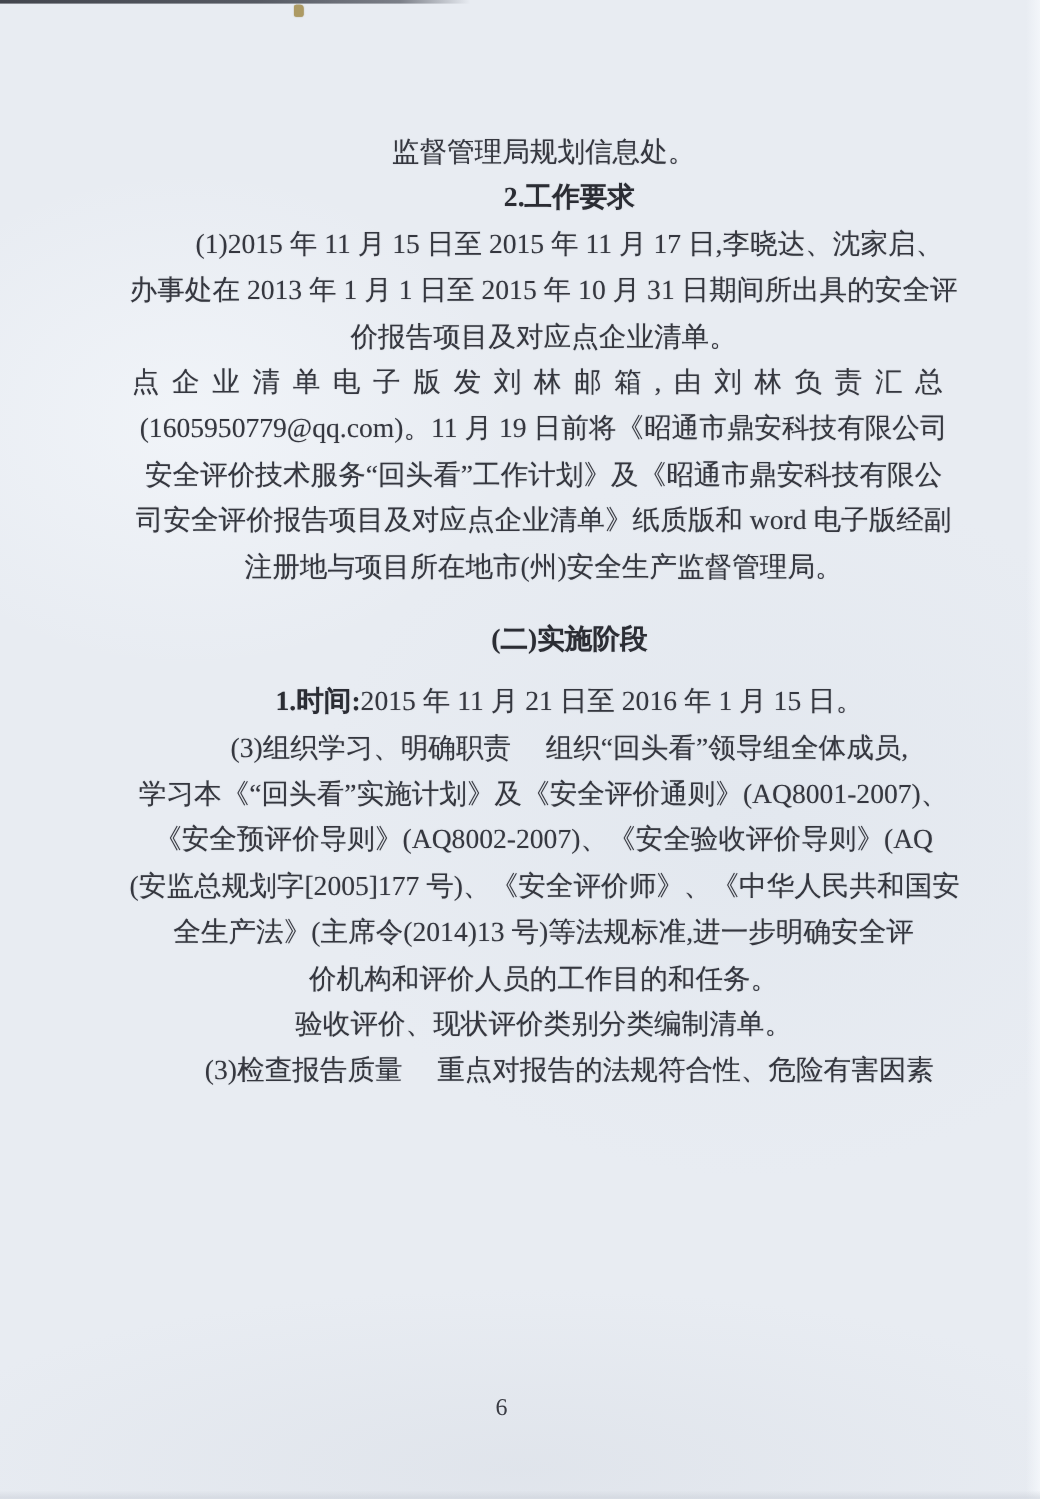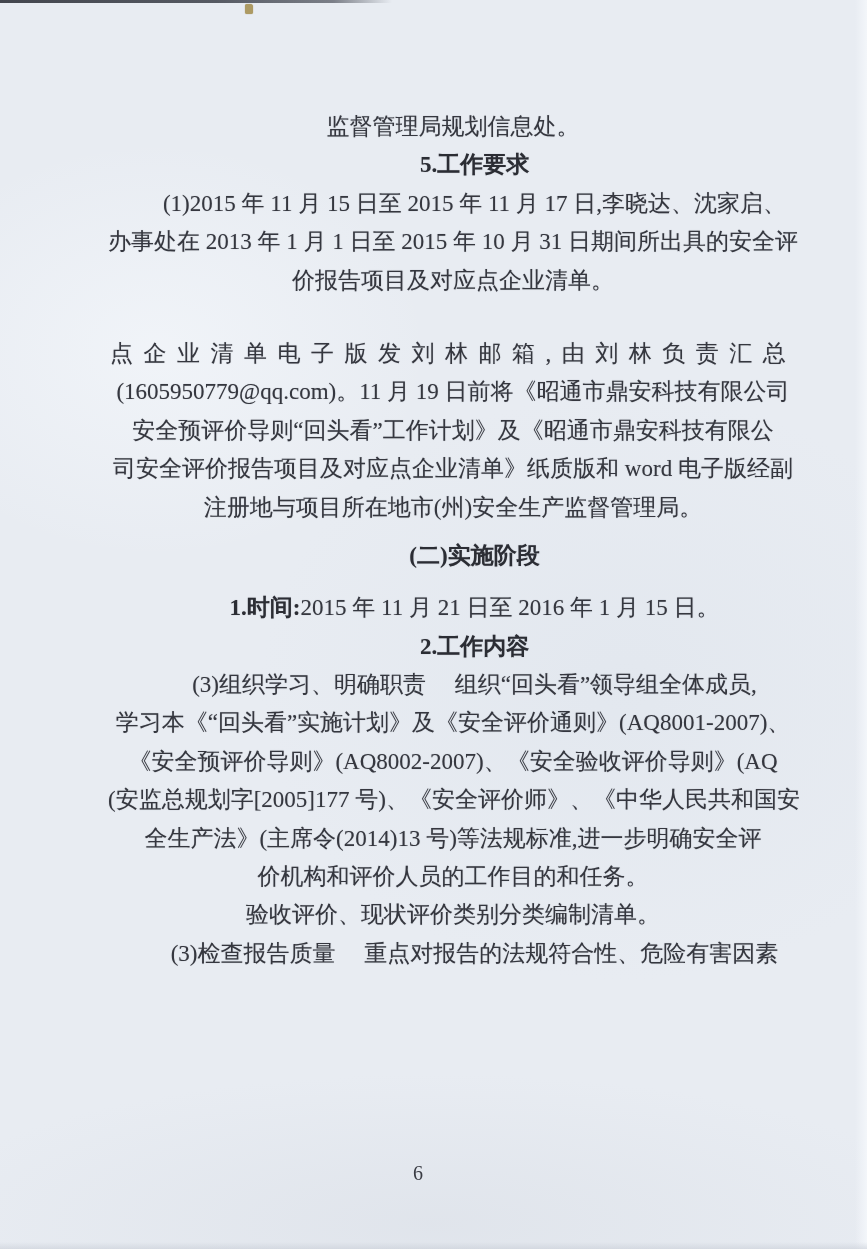--- a/index.html
+++ b/index.html
@@ -59,22 +59,22 @@
     text-shadow: 0 0 1px rgba(52,54,62,.35);
     text-align: center;
   }
   .line {
     height: 38.4px;
     line-height: 38.4px;
     white-space: nowrap;
   }
   .indent { padding-left: 43px; }
   .b { font-weight: 700; color: #2b2d34; }
-  .heading-gap { margin: 10px 0 14px 0; }
-  .spread { letter-spacing: 10.5px; margin-top: 35px; }
+  .heading-gap { margin: 22px 0 14px 0; }
+  .spread { letter-spacing: 10.5px; }
   .page-number {
     position: absolute;
     left: 406px;
     top: 1162px;
     width: 24px;
     text-align: center;
     font-size: 20px;
     color: #3a3c44;
   }
 </style>
@@ -83,34 +83,33 @@
 
 <div class="page">
 
   <div class="top-edge-line"></div>
   <div class="speck"></div>
   <div class="right-edge-light"></div>
   <div class="bottom-shade"></div>
 
   <div class="text-block">
     <div class="line">监督管理局规划信息处。</div>
-    <div class="line indent b">5.工作要求</div>
+    <div class="line indent b">2.工作要求</div>
     <div class="line indent">(1)2015 年 11 月 15 日至 2015 年 11 月 17 日,李晓达、沈家启、</div>
     <div class="line">办事处在 2013 年 1 月 1 日至 2015 年 10 月 31 日期间所出具的安全评</div>
     <div class="line">价报告项目及对应点企业清单。</div>
     <div class="line spread">点企业清单电子版发刘林邮箱,由刘林负责汇总</div>
     <div class="line">(1605950779@qq.com)。11 月 19 日前将《昭通市鼎安科技有限公司</div>
-    <div class="line">安全预评价导则“回头看”工作计划》及《昭通市鼎安科技有限公</div>
+    <div class="line">安全评价技术服务“回头看”工作计划》及《昭通市鼎安科技有限公</div>
     <div class="line">司安全评价报告项目及对应点企业清单》纸质版和 word 电子版经副</div>
     <div class="line">注册地与项目所在地市(州)安全生产监督管理局。</div>
     <div class="line indent b heading-gap">(二)实施阶段</div>
     <div class="line indent">
       <span class="b">1.时间:</span><span>2015 年 11 月 21 日至 2016 年 1 月 15 日。</span>
     </div>
-    <div class="line indent b">2.工作内容</div>
     <div class="line indent">(3)组织学习、明确职责　 组织“回头看”领导组全体成员,</div>
     <div class="line">学习本《“回头看”实施计划》及《安全评价通则》(AQ8001-2007)、</div>
     <div class="line">《安全预评价导则》(AQ8002-2007)、《安全验收评价导则》(AQ</div>
     <div class="line">(安监总规划字[2005]177 号)、《安全评价师》、《中华人民共和国安</div>
     <div class="line">全生产法》(主席令(2014)13 号)等法规标准,进一步明确安全评</div>
     <div class="line">价机构和评价人员的工作目的和任务。</div>
     <div class="line">验收评价、现状评价类别分类编制清单。</div>
     <div class="line indent">(3)检查报告质量　 重点对报告的法规符合性、危险有害因素</div>
   </div>
 

